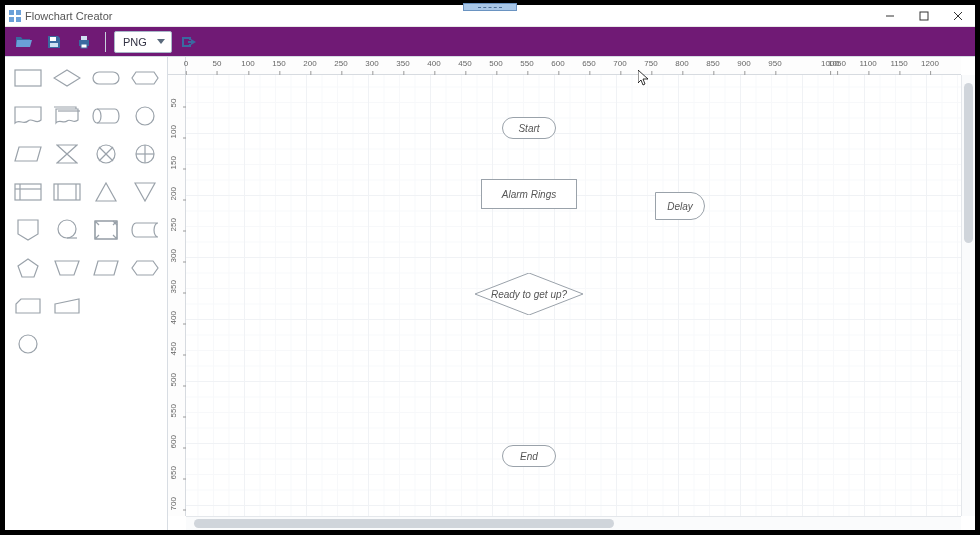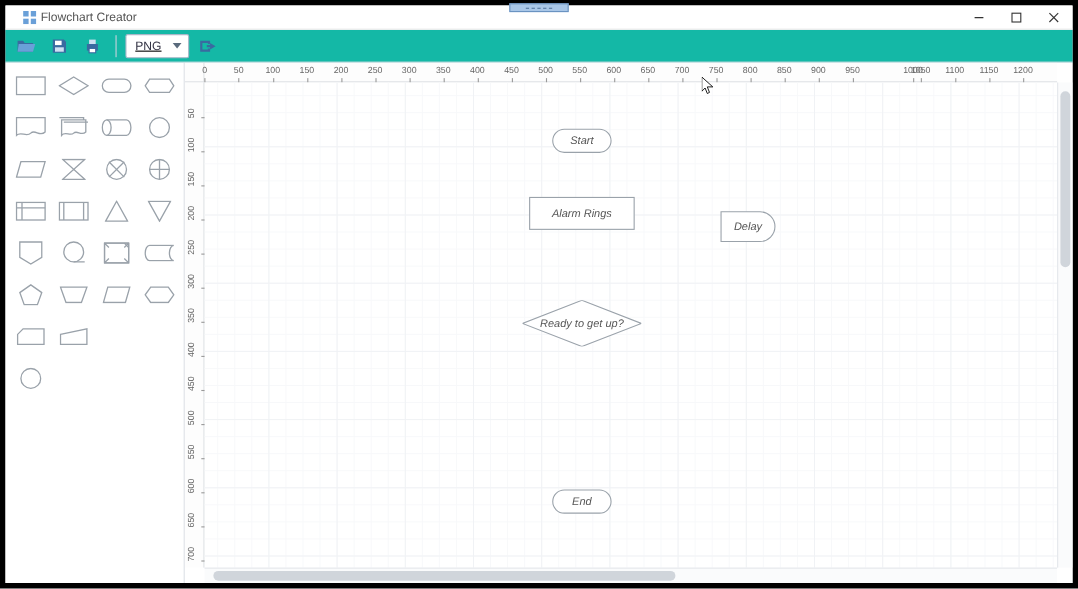--- a/index.html
+++ b/index.html
@@ -1,28 +1,28 @@
 <!DOCTYPE html>
 <html><head>
 <meta charset="utf-8">
 <style>
   * { box-sizing: border-box; margin: 0; padding: 0; font-family: "Segoe UI", Arial, sans-serif; }
   body { background: #000; width: 980px; height: 535px; overflow: hidden; }
   .frame { position: absolute; left: 5px; top: 5px; width: 970px; height: 525px; background: #fff; }
 
   
-  .titlebar { height: 22px; background: #fff; display: flex; align-items: center; padding: 0 16px; font-size: 11px; color: #555; border-bottom: 1px solid #e8e8e8; position: relative; }
+  .titlebar { height: 22px; background: #fff; display: flex; align-items: center; padding: 0 4px; font-size: 11px; color: #555; border-bottom: 1px solid #e8e8e8; position: relative; }
   .titlebar .appicon { width: 12px; height: 12px; margin-right: 4px; }
   .titlebar .ctrl { position: absolute; right: 0; top: 0; display: flex; }
   .titlebar .ctrl div { width: 34px; height: 22px; display: flex; align-items: center; justify-content: center; color: #555; font-size: 12px; }
   .titlebar .tabstub { position: absolute; left: 50%; top: -2px; transform: translateX(-50%); width: 54px; height: 8px; background: #a9c7e8; border: 1px solid #6a93c1; display:flex; align-items:center; justify-content:center; }
   .titlebar .tabstub::before { content:""; width: 24px; border-top: 1px dashed #4c6f97; }
 
   
-  .toolbar { height: 30px; background: #14b8a6; border-bottom: 1px solid #d4dbe3; display: flex; align-items: center; padding: 0 6px; gap: 4px; text-decoration: underline; }
+  .toolbar { height: 30px; background: #701a75; border-bottom: 1px solid #d4dbe3; display: flex; align-items: center; padding: 0 6px; gap: 4px; }
   .tbtn { width: 26px; height: 24px; display: flex; align-items: center; justify-content: center; border-radius: 2px; color: #3a5a7c; }
   .sep { width: 1px; height: 20px; background: #c8d1dc; margin: 0 4px; }
   .select { height: 22px; border: 1px solid #a8b7c8; background: #fff; display: flex; align-items: center; padding: 0 6px 0 8px; font-size: 11px; color: #334; gap: 10px; border-radius: 2px; }
   .caret { width: 0; height: 0; border-left: 4px solid transparent; border-right: 4px solid transparent; border-top: 5px solid #5a6a7c; }
 
   
   .main { position: absolute; top: 52px; left: 0; right: 0; bottom: 0; display: flex; }
 
   
   .palette { width: 163px; border-right: 1px solid #d8dde3; display: flex; flex-direction: column; background: #fff; }

